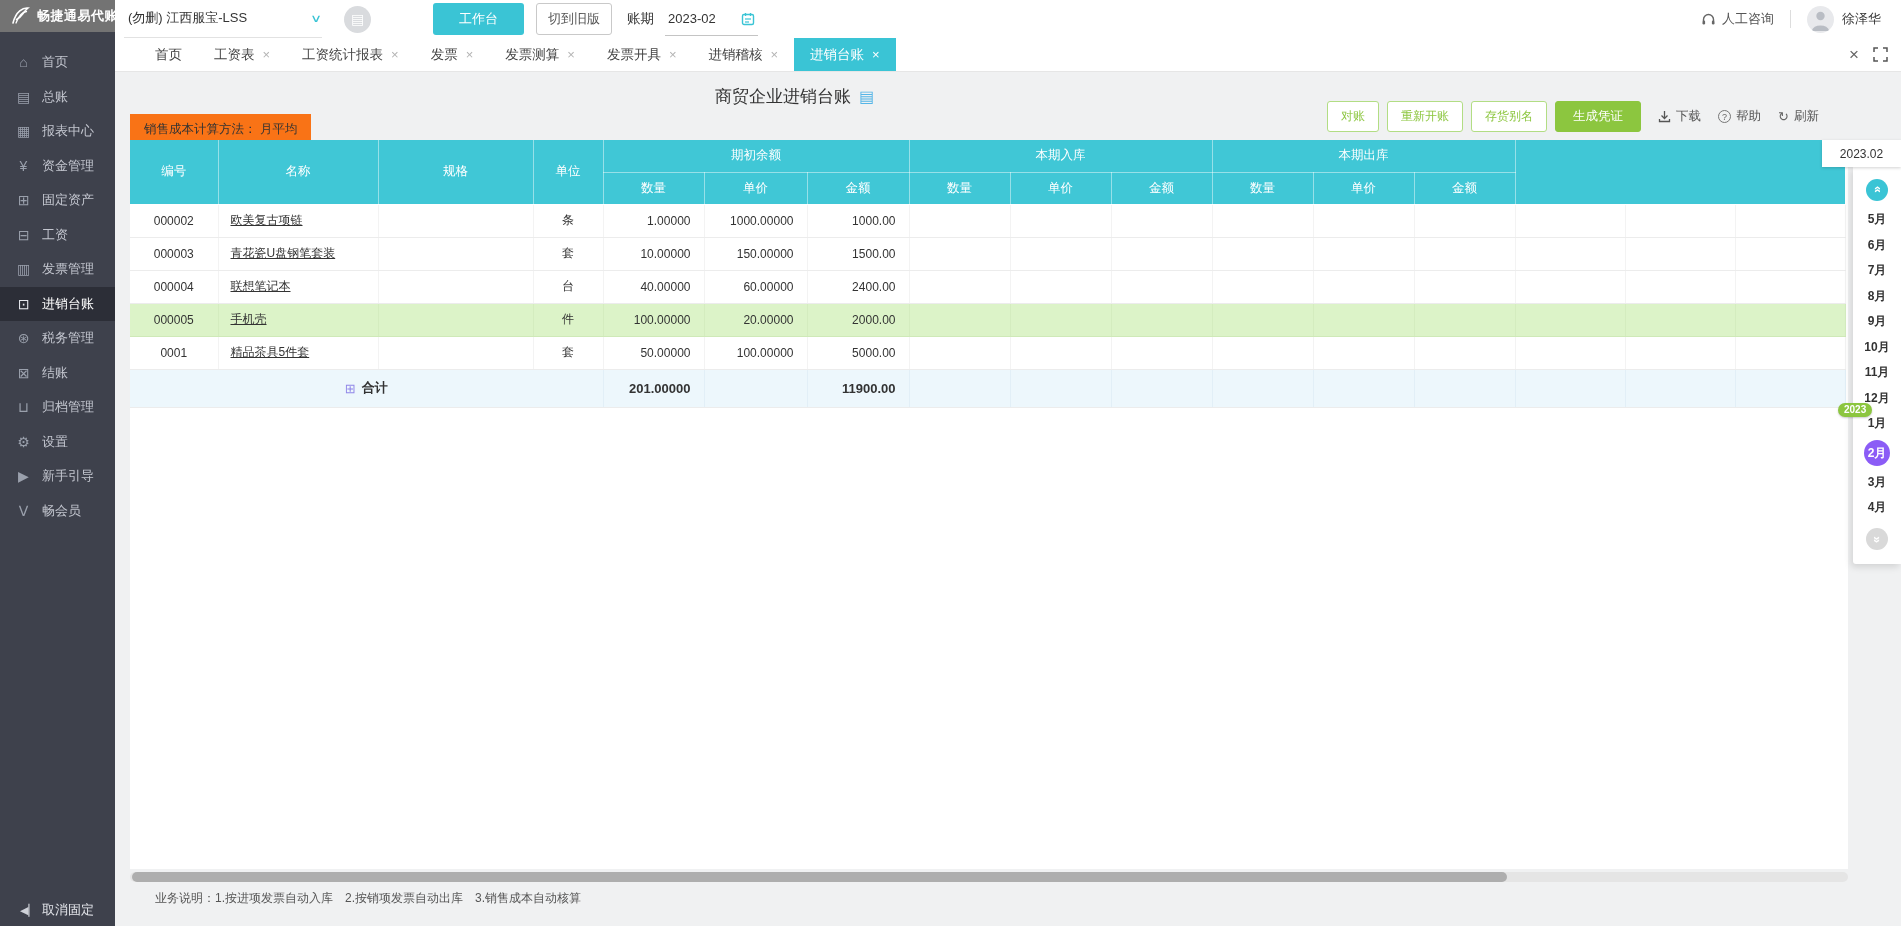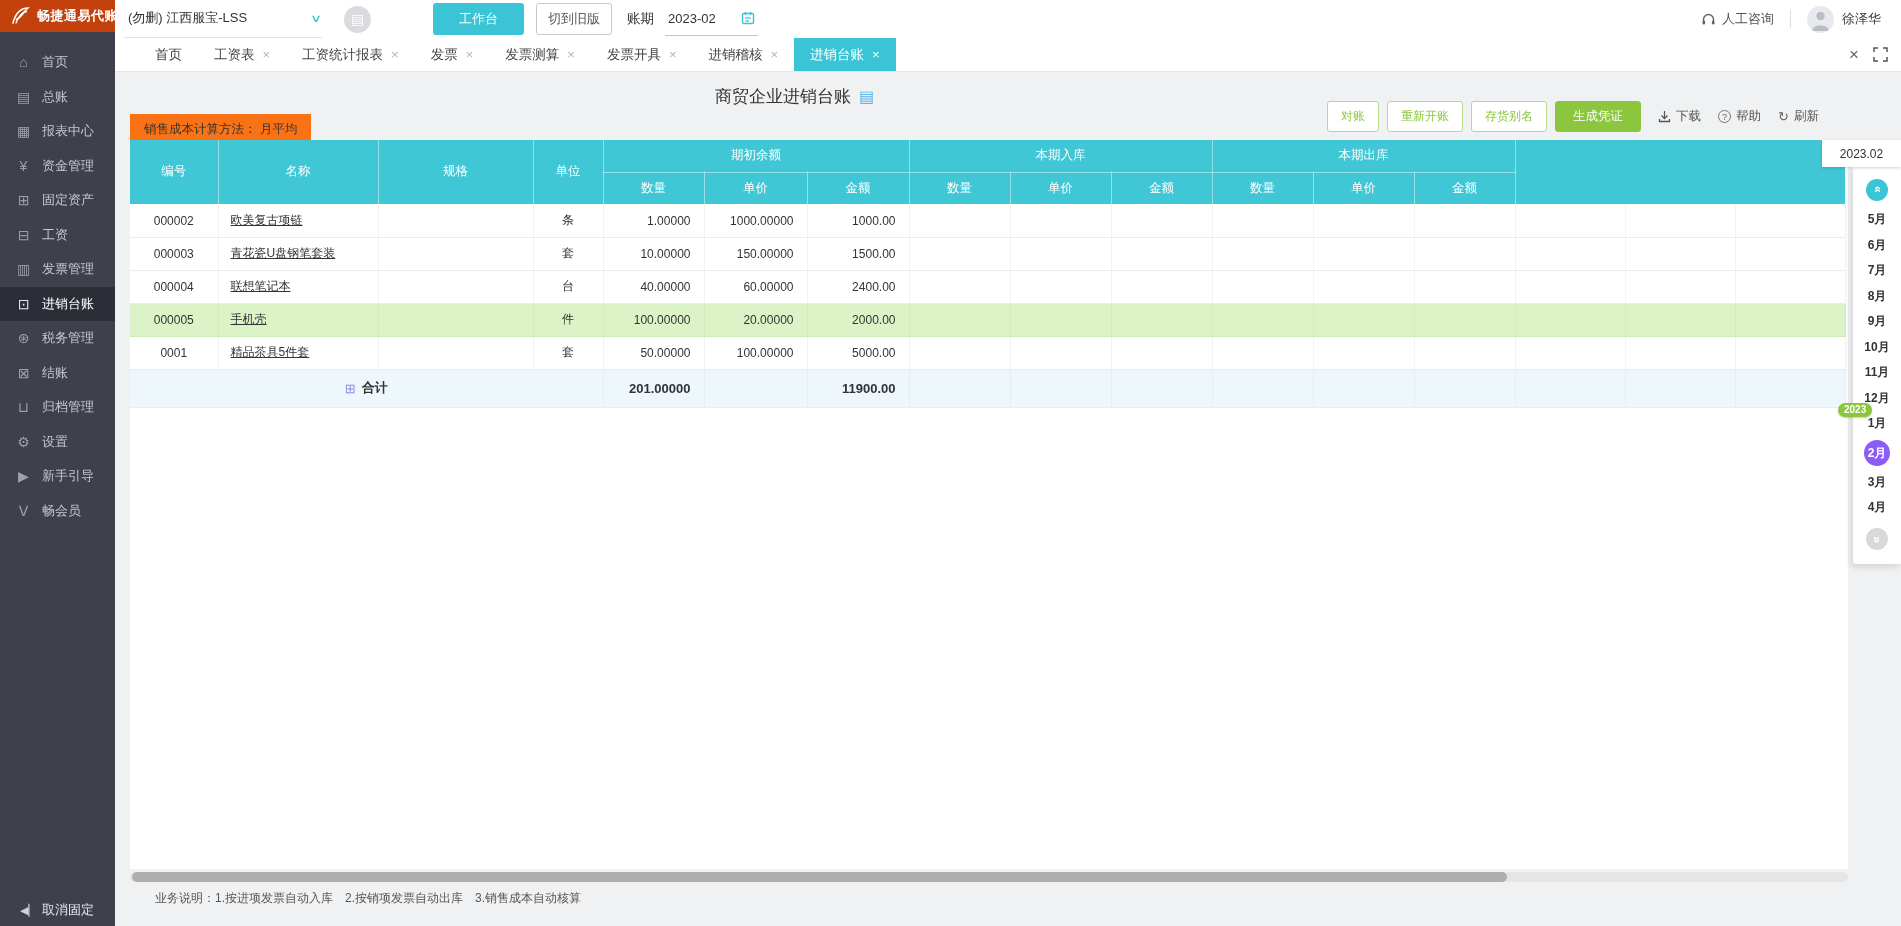--- a/index.html
+++ b/index.html
@@ -5,40 +5,40 @@
   * { box-sizing: border-box; margin: 0; padding: 0; }
   html,body { width:1901px; height:926px; }
   body {
     position: relative; overflow: hidden;
     background:#f0f1f2;
     font-family:"Liberation Sans", sans-serif;
     -webkit-font-smoothing: antialiased;
   }
   
   .sidebar { position:absolute; left:0; top:0; bottom:0; width:115px; background:#3e414c; z-index:30; }
-  .logo { height:24px; background:#c2410c; display:flex; align-items:center; gap:6px; padding:16px 9px; color:#fff; }
+  .logo { height:24px; background:#737373; display:flex; align-items:center; gap:6px; padding:16px 9px; color:#fff; }
   .logo-mark { flex:0 0 auto; }
   .logo-text { font-size:13px; font-weight:bold; letter-spacing:.5px; white-space:nowrap; }
   .nav { padding-top:13px; }
   .nav-item { height:34.5px; display:flex; align-items:center; gap:10px; padding:0 0 0 15px; color:#c3c6cf; font-size:13px; cursor:pointer; white-space:nowrap; }
   .nav-item .ic { width:17px; font-size:14px; text-align:center; color:#9aa0ac; }
   .nav-item.active { background:#2c2e37; color:#fff; }
   .nav-item.active .ic { color:#e6e8ee; }
   .unpin { position:absolute; bottom:7px; left:0; right:0; color:#e3e5ea; font-size:13px; display:flex; align-items:center; gap:5px; padding-left:20px; cursor:pointer; }
   .unpin .ic { font-size:11px; color:#cfd2d9; }
 
   
   .topbar { position:absolute; left:115px; top:0; right:0; height:38px; background:#fff; display:flex; align-items:center; z-index:20; }
   .company { margin-left:9px; width:198px; border-bottom:1px solid #e2e2e2; padding:9px 2px 10px 4px; font-size:13px; color:#333; display:flex; justify-content:space-between; align-items:center; cursor:pointer; }
   .company .chev { color:#3ac4d5; font-size:11px; transform:scaleX(1.5); }
   .clip-circle { width:27px; height:27px; border-radius:50%; background:#d9dbde; color:#fff; display:flex; align-items:center; justify-content:center; margin-left:22px; font-size:14px; cursor:pointer; }
   .btn-workbench { margin-left:62px; background:#3ac4d5; color:#fff; font-size:13px; padding:7px 26px; border-radius:3px; border:none; cursor:pointer; }
   .btn-old { margin-left:12px; border:1px solid #c9c9c9; color:#555; font-size:13px; padding:6px 11px; border-radius:3px; background:#fff; cursor:pointer; }
   .period-label { margin-left:15px; font-size:13.5px; color:#333; }
-  .period-val { margin-left:11px; font-size:13px; color:#333; border-bottom:1px solid #c4c4c4; padding:9px 3px 9px 3px; display:flex; gap:25px; cursor:pointer; }
+  .period-val { margin-left:11px; font-size:13px; color:#333; border-bottom:1px solid #c4c4c4; padding:9px 3px 9px 3px; display:flex; align-items:center; gap:25px; cursor:pointer; }
   .topbar-right { margin-left:auto; display:flex; align-items:center; margin-right:20px; }
   .support { display:flex; align-items:center; gap:6px; font-size:13px; color:#555; cursor:pointer; }
   .tb-divider { width:1px; height:18px; background:#ddd; margin:0 16px; }
   .avatar { width:27px; height:27px; border-radius:50%; background:#e8e9ec; display:flex; align-items:center; justify-content:center; overflow:hidden; }
   .username { margin-left:8px; font-size:13px; color:#333; cursor:pointer; }
 
   
   .tabbar { position:absolute; left:115px; top:38px; right:0; height:34px; background:#fff; border-bottom:1px solid #e6e6e6; display:flex; align-items:stretch; z-index:20; }
   .tabs { display:flex; align-items:stretch; padding-left:24px; }
   .tab { display:flex; align-items:center; gap:8px; padding:0 16px; font-size:13.5px; color:#444; cursor:pointer; white-space:nowrap; }

